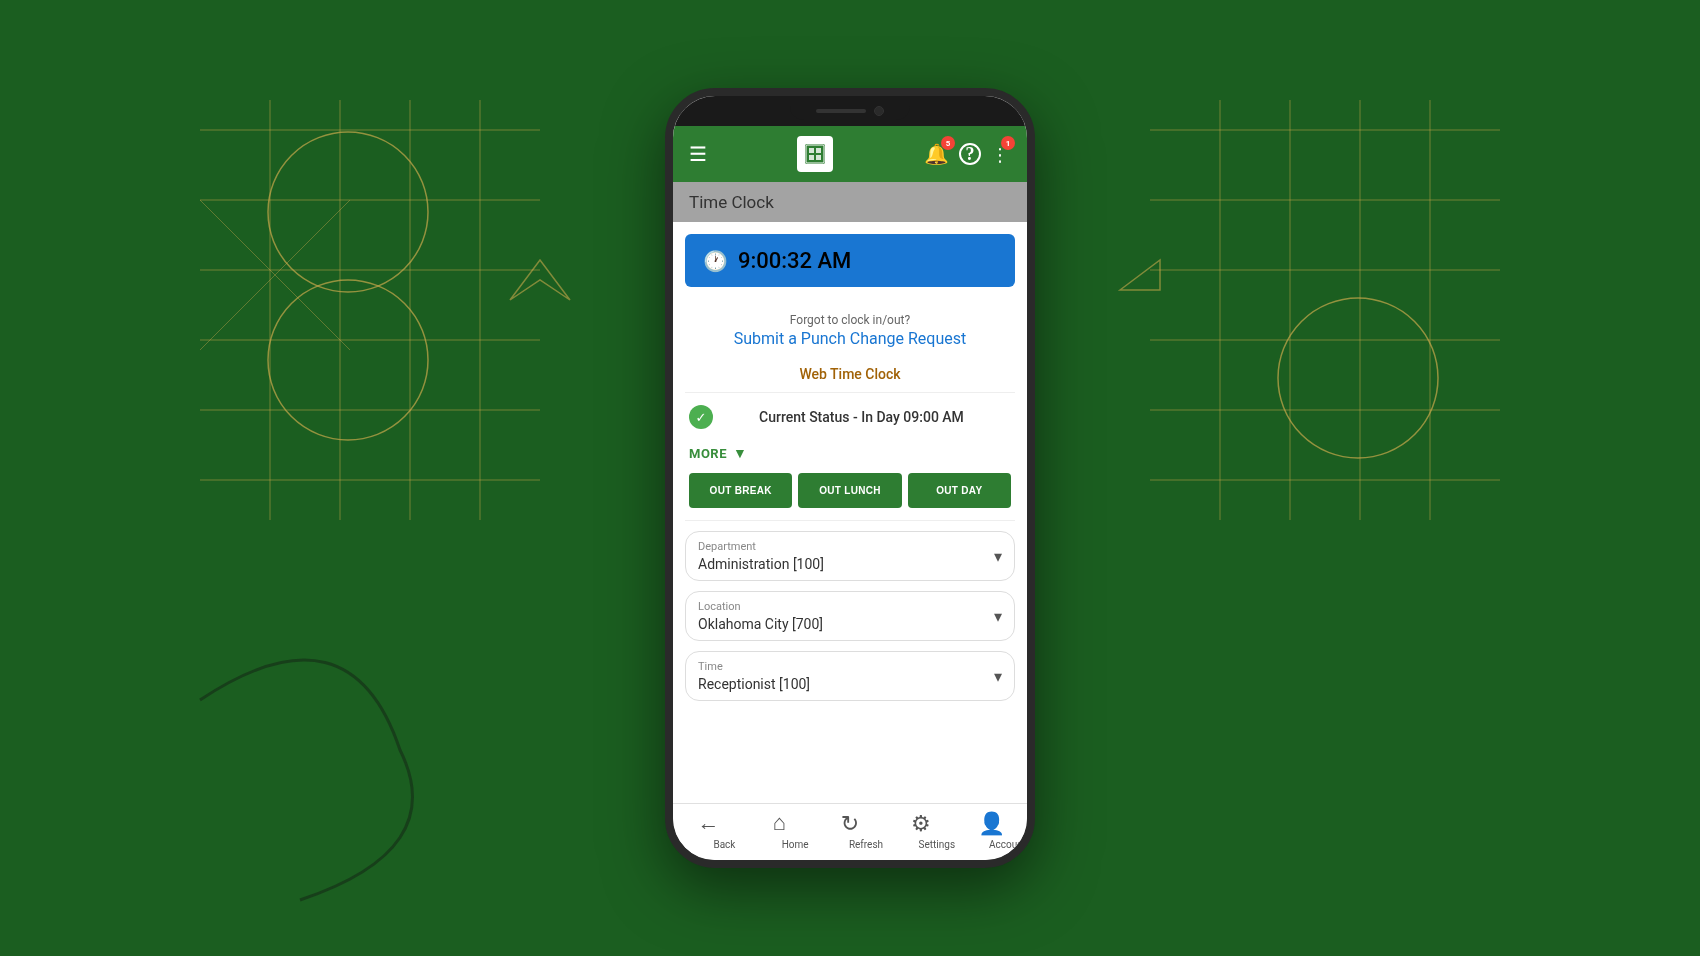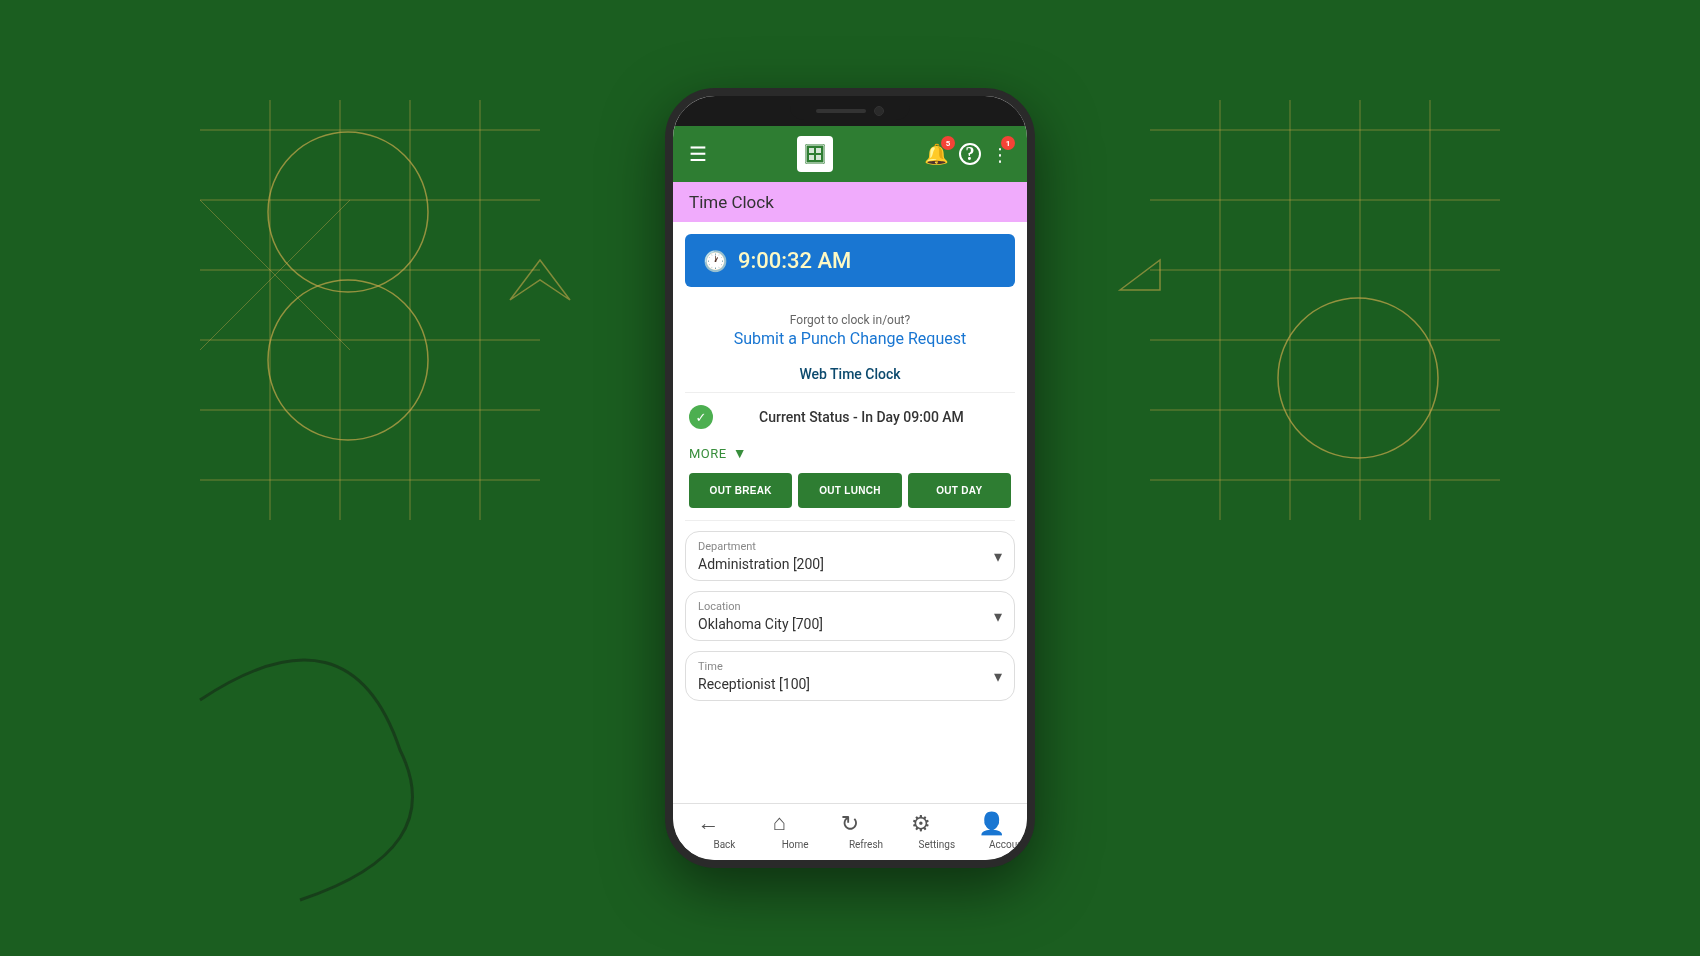--- a/index.html
+++ b/index.html
@@ -161,21 +161,21 @@
       border-radius: 50%;
       width: 14px;
       height: 14px;
       display: flex;
       align-items: center;
       justify-content: center;
     }
 
     
     .page-title-bar {
-      background: #f0abfc;
+      background: #a3a3a3;
       padding: 10px 16px;
       flex-shrink: 0;
     }
 
     .page-title-text {
       font-size: 17px;
       font-weight: 400;
       color: #333;
     }
 
@@ -197,21 +197,21 @@
       align-items: center;
       gap: 10px;
     }
 
     .clock-icon {
       color: white;
       font-size: 20px;
     }
 
     .time-text {
-      color: #fef9c3;
+      color: #000000;
       font-size: 22px;
       font-weight: 500;
     }
 
     
     .forgot-section {
       text-align: center;
       padding: 14px 22px 8px;
     }
 
@@ -227,21 +227,21 @@
       text-decoration: none;
       display: block;
       margin-top: 2px;
     }
 
     
     .web-time-label {
       text-align: center;
       padding: 10px 24px;
       font-size: 14px;
-      color: #0c4a6e;
+      color: #a16207;
       font-weight: 500;
     }
 
     
     .status-section {
       padding: 12px 16px;
       display: flex;
       align-items: center;
       gap: 10px;
     }
@@ -274,21 +274,21 @@
     .more-toggle {
       display: flex;
       align-items: center;
       gap: 6px;
       cursor: pointer;
       margin-bottom: 12px;
     }
 
     .more-label {
       font-size: 13px;
-      font-weight: 400;
+      font-weight: 700;
       color: #388e3c;
       letter-spacing: 0.5px;
     }
 
     .more-chevron {
       color: #388e3c;
       font-size: 14px;
     }
 
     
@@ -522,21 +522,21 @@
           <button class="action-btn">OUT BREAK</button>
           <button class="action-btn">OUT LUNCH</button>
           <button class="action-btn">OUT DAY</button>
         </div>
       </div>
 
       <div class="divider"></div>
 
       <div class="dropdown-field" style="margin-top:10px;">
         <span class="dropdown-label">Department</span>
-        <span class="dropdown-value">Administration [200]</span>
+        <span class="dropdown-value">Administration [100]</span>
         <span class="dropdown-arrow">▾</span>
       </div>
 
       <div class="dropdown-field">
         <span class="dropdown-label">Location</span>
         <span class="dropdown-value">Oklahoma City [700]</span>
         <span class="dropdown-arrow">▾</span>
       </div>
 
       <div class="dropdown-field">

